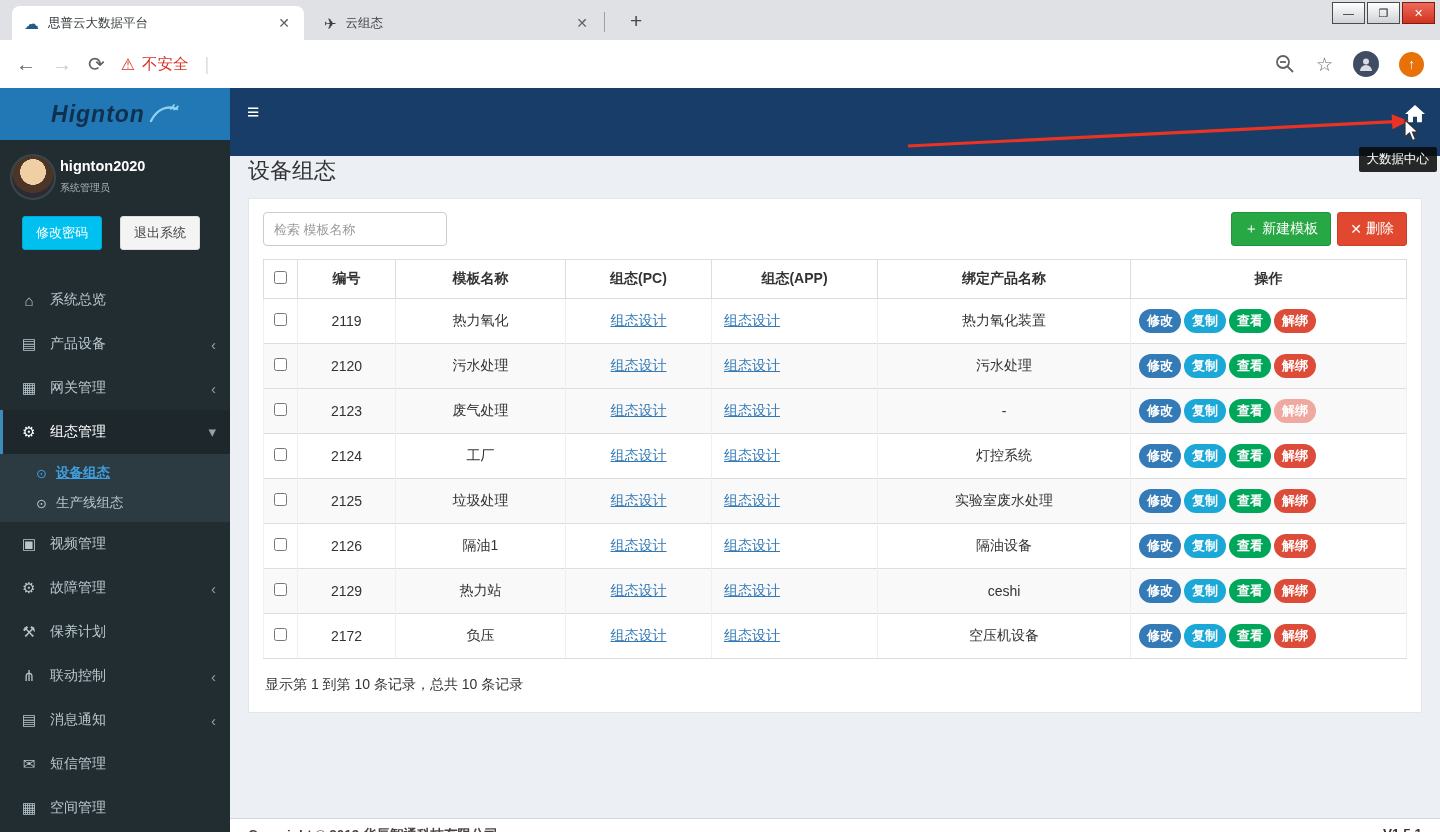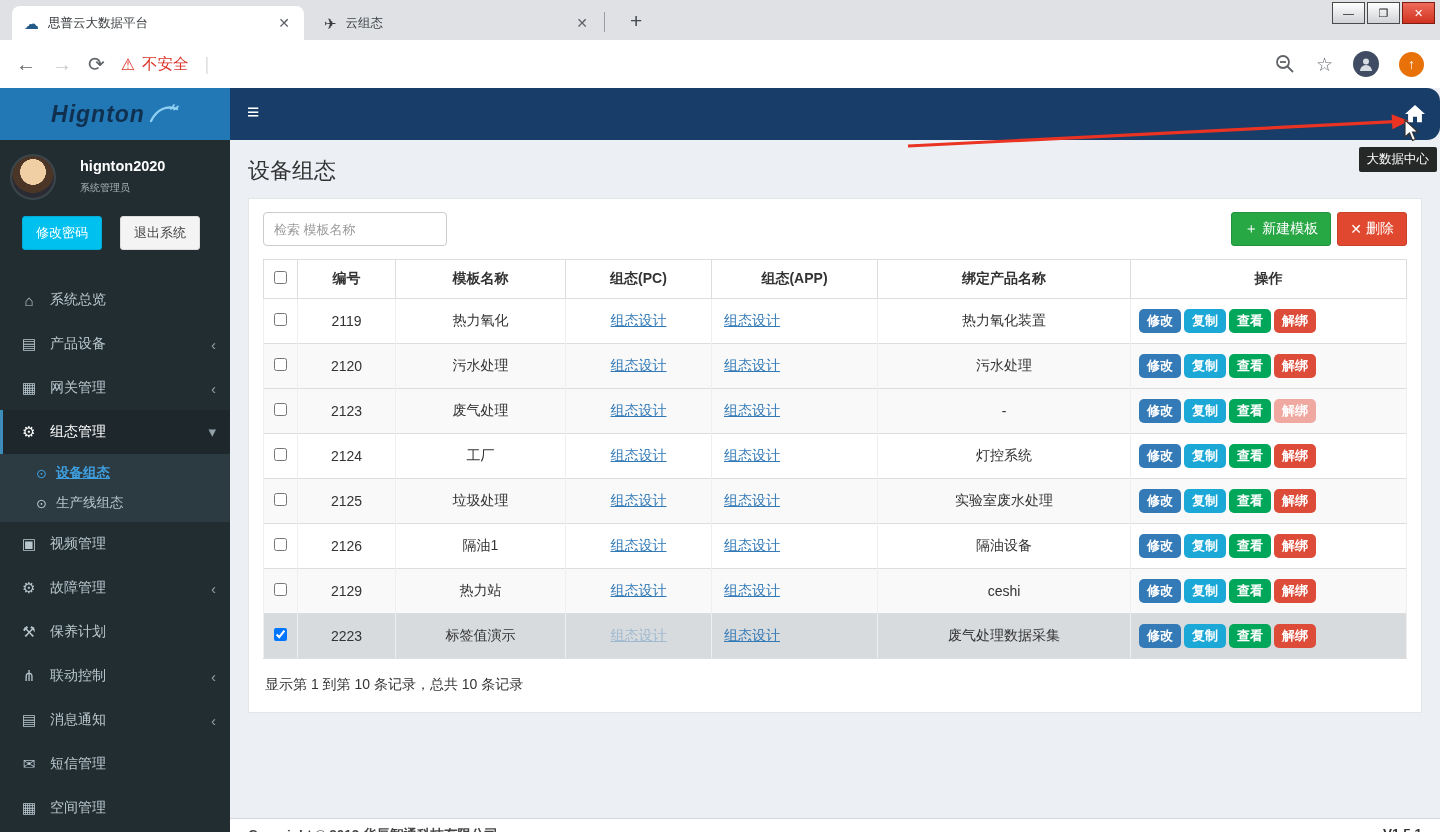--- a/index.html
+++ b/index.html
@@ -32,29 +32,29 @@
   .sec-warn { display:flex; align-items:center; gap:7px; color:#d93025; font-size:15.5px; white-space:nowrap; }
   .warn-tri { font-size:16px; color:#d93025; }
   .addr-sep { color:#dadce0; font-size:18px; }
   .url-text { font-size:15px; color:#202124; white-space:nowrap; }
   .addr-right { margin-left:auto; display:flex; align-items:center; gap:20px; }
   .star-ic { font-size:19px; color:#5f6368; }
   .chrome-avatar { width:26px; height:26px; border-radius:50%; background:#3f4c63; display:flex; align-items:center; justify-content:center; }
   .orange-badge { width:25px; height:25px; border-radius:50%; background:#e8710a; color:#fff; display:flex; align-items:center; justify-content:center; font-size:14px; font-weight:bold; }
 
   
-  .navbar { position:absolute; top:88px; left:0; width:1440px; height:52px; background:#173d68;border-radius:13px; }
+  .navbar { position:absolute; top:88px; left:0; width:1440px; height:68px; background:#173d68; }
   .logo { position:absolute; left:0; top:0; width:230px; height:52px; background:#2277b5; display:flex; align-items:center; justify-content:center; gap:4px; }
   .logo-text { font-size:23px; font-weight:bold; font-style:italic; color:#10304f; letter-spacing:1px; }
   .hamburger { position:absolute; left:247px; top:13px; color:#fff; font-size:21px; line-height:1; }
   .home-btn { position:absolute; right:6px; top:8px; width:38px; height:36px; display:flex; align-items:center; justify-content:center; }
 
   
   .sidebar { position:absolute; top:140px; left:0; width:230px; height:692px; background:#222d32; }
-  .user-panel { display:flex; gap:24px; padding:14px 10px 6px 10px; }
+  .user-panel { display:flex; gap:4px; padding:14px 10px 6px 10px; }
   .avatar { width:46px; height:46px; border-radius:50%; flex:0 0 46px;
             background:radial-gradient(circle at 50% 38%, #f0cfa4 0 38%, #4a3526 39% 62%, #2b2b33 63% 100%);
             border:2px solid #3a464c; }
   .user-name { color:#fff; font-size:14.5px; font-weight:bold; padding-top:4px; }
   .user-role { color:#a7b4ba; font-size:10px; margin-top:7px; }
   .side-btns { display:flex; gap:18px; padding:10px 20px 14px 22px; }
   .btn-cyan { background:#00c0ef; color:#fff; border:1px solid #00acd6; border-radius:3px; padding:7px 13px; font-size:13px; }
   .btn-white { background:#f4f4f4; color:#444; border:1px solid #ddd; border-radius:3px; padding:7px 13px; font-size:13px; }
 
   .menu { margin-top:14px; }
@@ -82,21 +82,21 @@
   table { width:100%; border-collapse:collapse; margin-top:13px; }
   th { border:1px solid #ddd; padding:10px 6px; font-size:14px; color:#333; font-weight:bold; text-align:center; }
   td { border-top:1px solid #ddd; border-left:1px solid #efefef; border-right:1px solid #efefef; padding:10px 6px; font-size:14px; color:#333; text-align:center; }
   tbody tr:last-child td { border-bottom:1px solid #ddd; }
   tr.striped { background:#f9f9f9; }
   tr.selected { background:#d8dbde; }
   td.cell-app { text-align:left; padding-left:12px; }
   td.cell-actions { text-align:left; padding-left:8px; white-space:nowrap; }
   a.cfg { color:#337ab7; text-decoration:underline; }
   a.cfg.disabled { color:#9fb9d0; }
-  .act { display:inline-block; padding:3px 8px; border-radius:5px; color:#fff; font-size:13px; font-weight:bold; margin-right:3px; }
+  .act { display:inline-block; padding:3px 8px; border-radius:12px; color:#fff; font-size:13px; font-weight:bold; margin-right:3px; }
   .act-edit { background:#337ab7; }
   .act-copy { background:#1ba8d6; }
   .act-view { background:#00a65a; }
   .act-unbind { background:#dd4b39; }
   .act-unbind.disabled { background:#f0a9a0; }
   .summary { padding:17px 2px 14px 2px; font-size:14px; color:#333; }
 
   .app-footer { position:absolute; left:230px; top:818px; width:1210px; height:40px; background:#fff; border-top:1px solid #d2d6de; padding:7px 18px; display:flex; font-size:13.5px; color:#444; font-weight:bold; }
   .version { margin-left:auto; font-weight:bold; color:#333; }
 
@@ -341,27 +341,27 @@
           </tr>
           <tr class="striped">
             <td><input type="checkbox" style=""></td>
             <td>2129</td>
             <td>热力站</td>
             <td><a class="cfg" href="#">组态设计</a></td>
             <td class="cell-app"><a class="cfg" href="#">组态设计</a></td>
             <td>ceshi</td>
             <td class="cell-actions"><span class="act act-edit">修改</span><span class="act act-copy">复制</span><span class="act act-view">查看</span><span class="act act-unbind">解绑</span></td>
           </tr>
-          <tr class="selected">
-            <td><input type="checkbox" checked="" style=""></td>
-            <td>2223</td>
-            <td>标签值演示</td>
-            <td><a class="cfg disabled" href="#">组态设计</a></td>
-            <td class="cell-app"><a class="cfg" href="#">组态设计</a></td>
-            <td>废气处理数据采集</td>
+          <tr>
+            <td><input type="checkbox" style=""></td>
+            <td>2172</td>
+            <td>负压</td>
+            <td><a class="cfg" href="#">组态设计</a></td>
+            <td class="cell-app"><a class="cfg" href="#">组态设计</a></td>
+            <td>空压机设备</td>
             <td class="cell-actions"><span class="act act-edit">修改</span><span class="act act-copy">复制</span><span class="act act-view">查看</span><span class="act act-unbind">解绑</span></td>
           </tr>
         </tbody>
     </table>
 
     <div class="summary">显示第 1 到第 10 条记录，总共 10 条记录</div>
   </div>
 </main>
 
 <footer class="app-footer">

